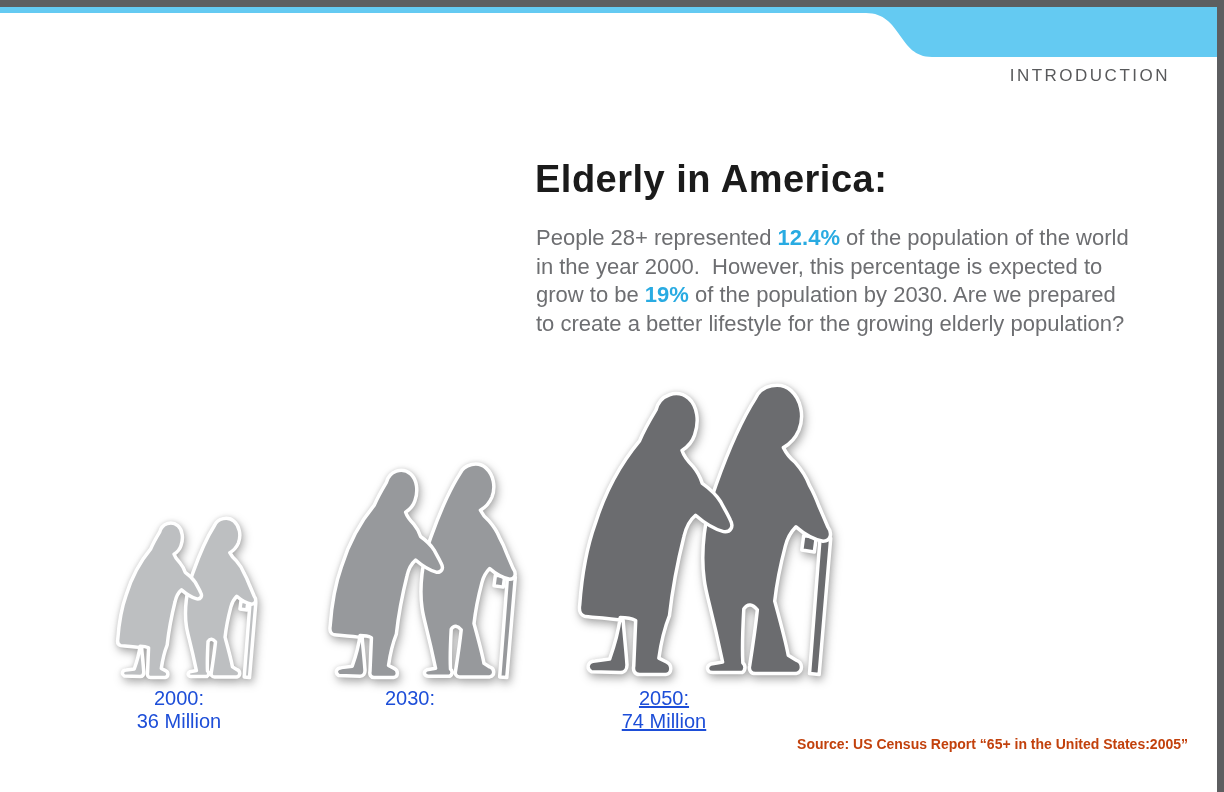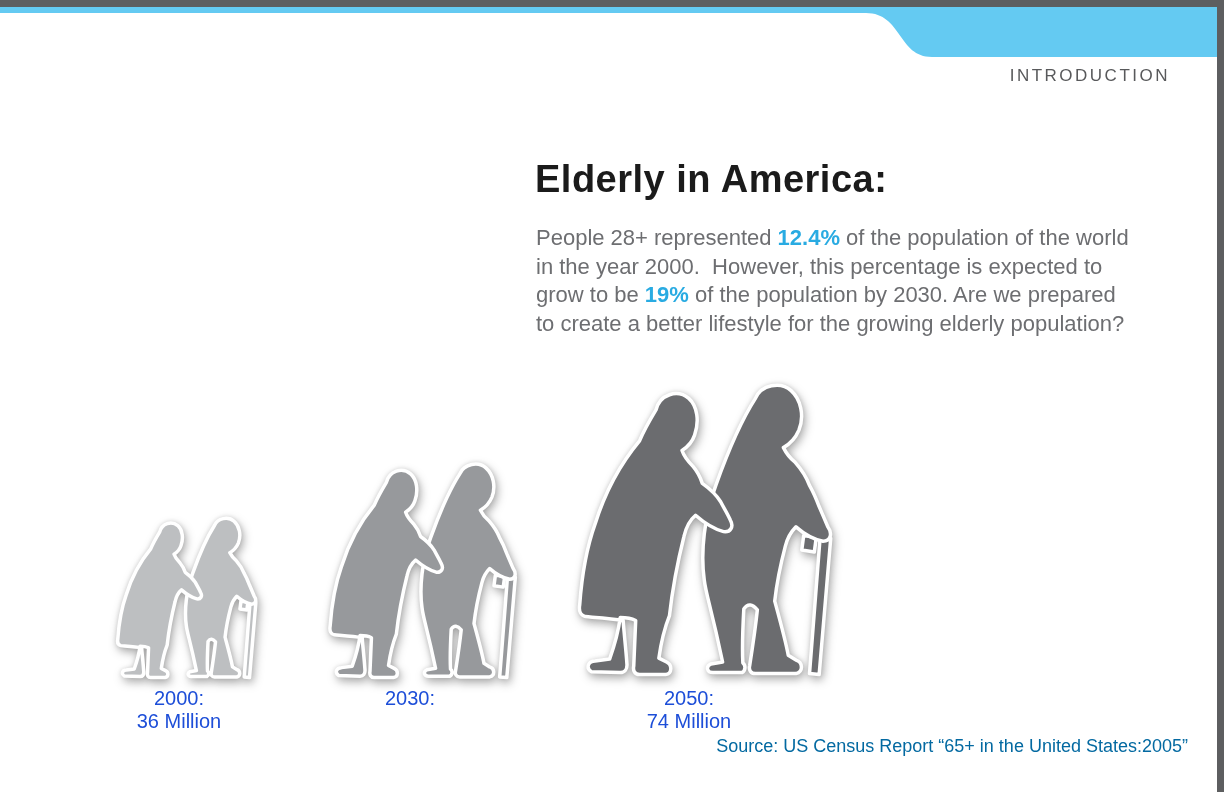--- a/index.html
+++ b/index.html
@@ -17,22 +17,22 @@
   .para{position:absolute;left:536px;top:224px;width:600px;margin:0;font-size:22px;
         line-height:28.5px;color:#6d6e71;white-space:pre-wrap;}
   .hl{color:#29abe2;font-weight:bold;}
   
   .fig{position:absolute;filter:drop-shadow(2px 4px 5px rgba(0,0,0,.30)) drop-shadow(0 0 2px rgba(0,0,0,.12));}
   .fig-2000{left:110px;top:516px;width:160px;height:170px;}
   .fig-2030{left:320px;top:461px;width:214px;height:228px;}
   .fig-2050{left:566px;top:381px;width:290px;height:309px;}
   .figlabel{position:absolute;width:220px;top:687px;text-align:center;color:#1d4ed8;
             font-size:20px;line-height:23px;}
-  .lab-2000{left:69px;}  .lab-2030{left:300px;}  .lab-2050{left:579px;}
-  .source{position:absolute;right:36px;top:736px;font-size:18px;color:#0369a1;}
+  .lab-2000{left:69px;}  .lab-2030{left:300px;}  .lab-2050{left:554px;text-decoration:underline;}
+  .source{position:absolute;right:36px;top:736px;font-size:14px;color:#c2410c;font-weight:bold;}
   .defs-hidden{position:absolute;width:0;height:0;overflow:hidden;}
 </style>
 </head>
 <body>
 
 <div class="page">
 
   <svg class="defs-hidden" aria-hidden="true">
     <defs>
       <g id="couple-shape" stroke="#ffffff" stroke-width="3.5" stroke-linejoin="round" stroke-linecap="round">

